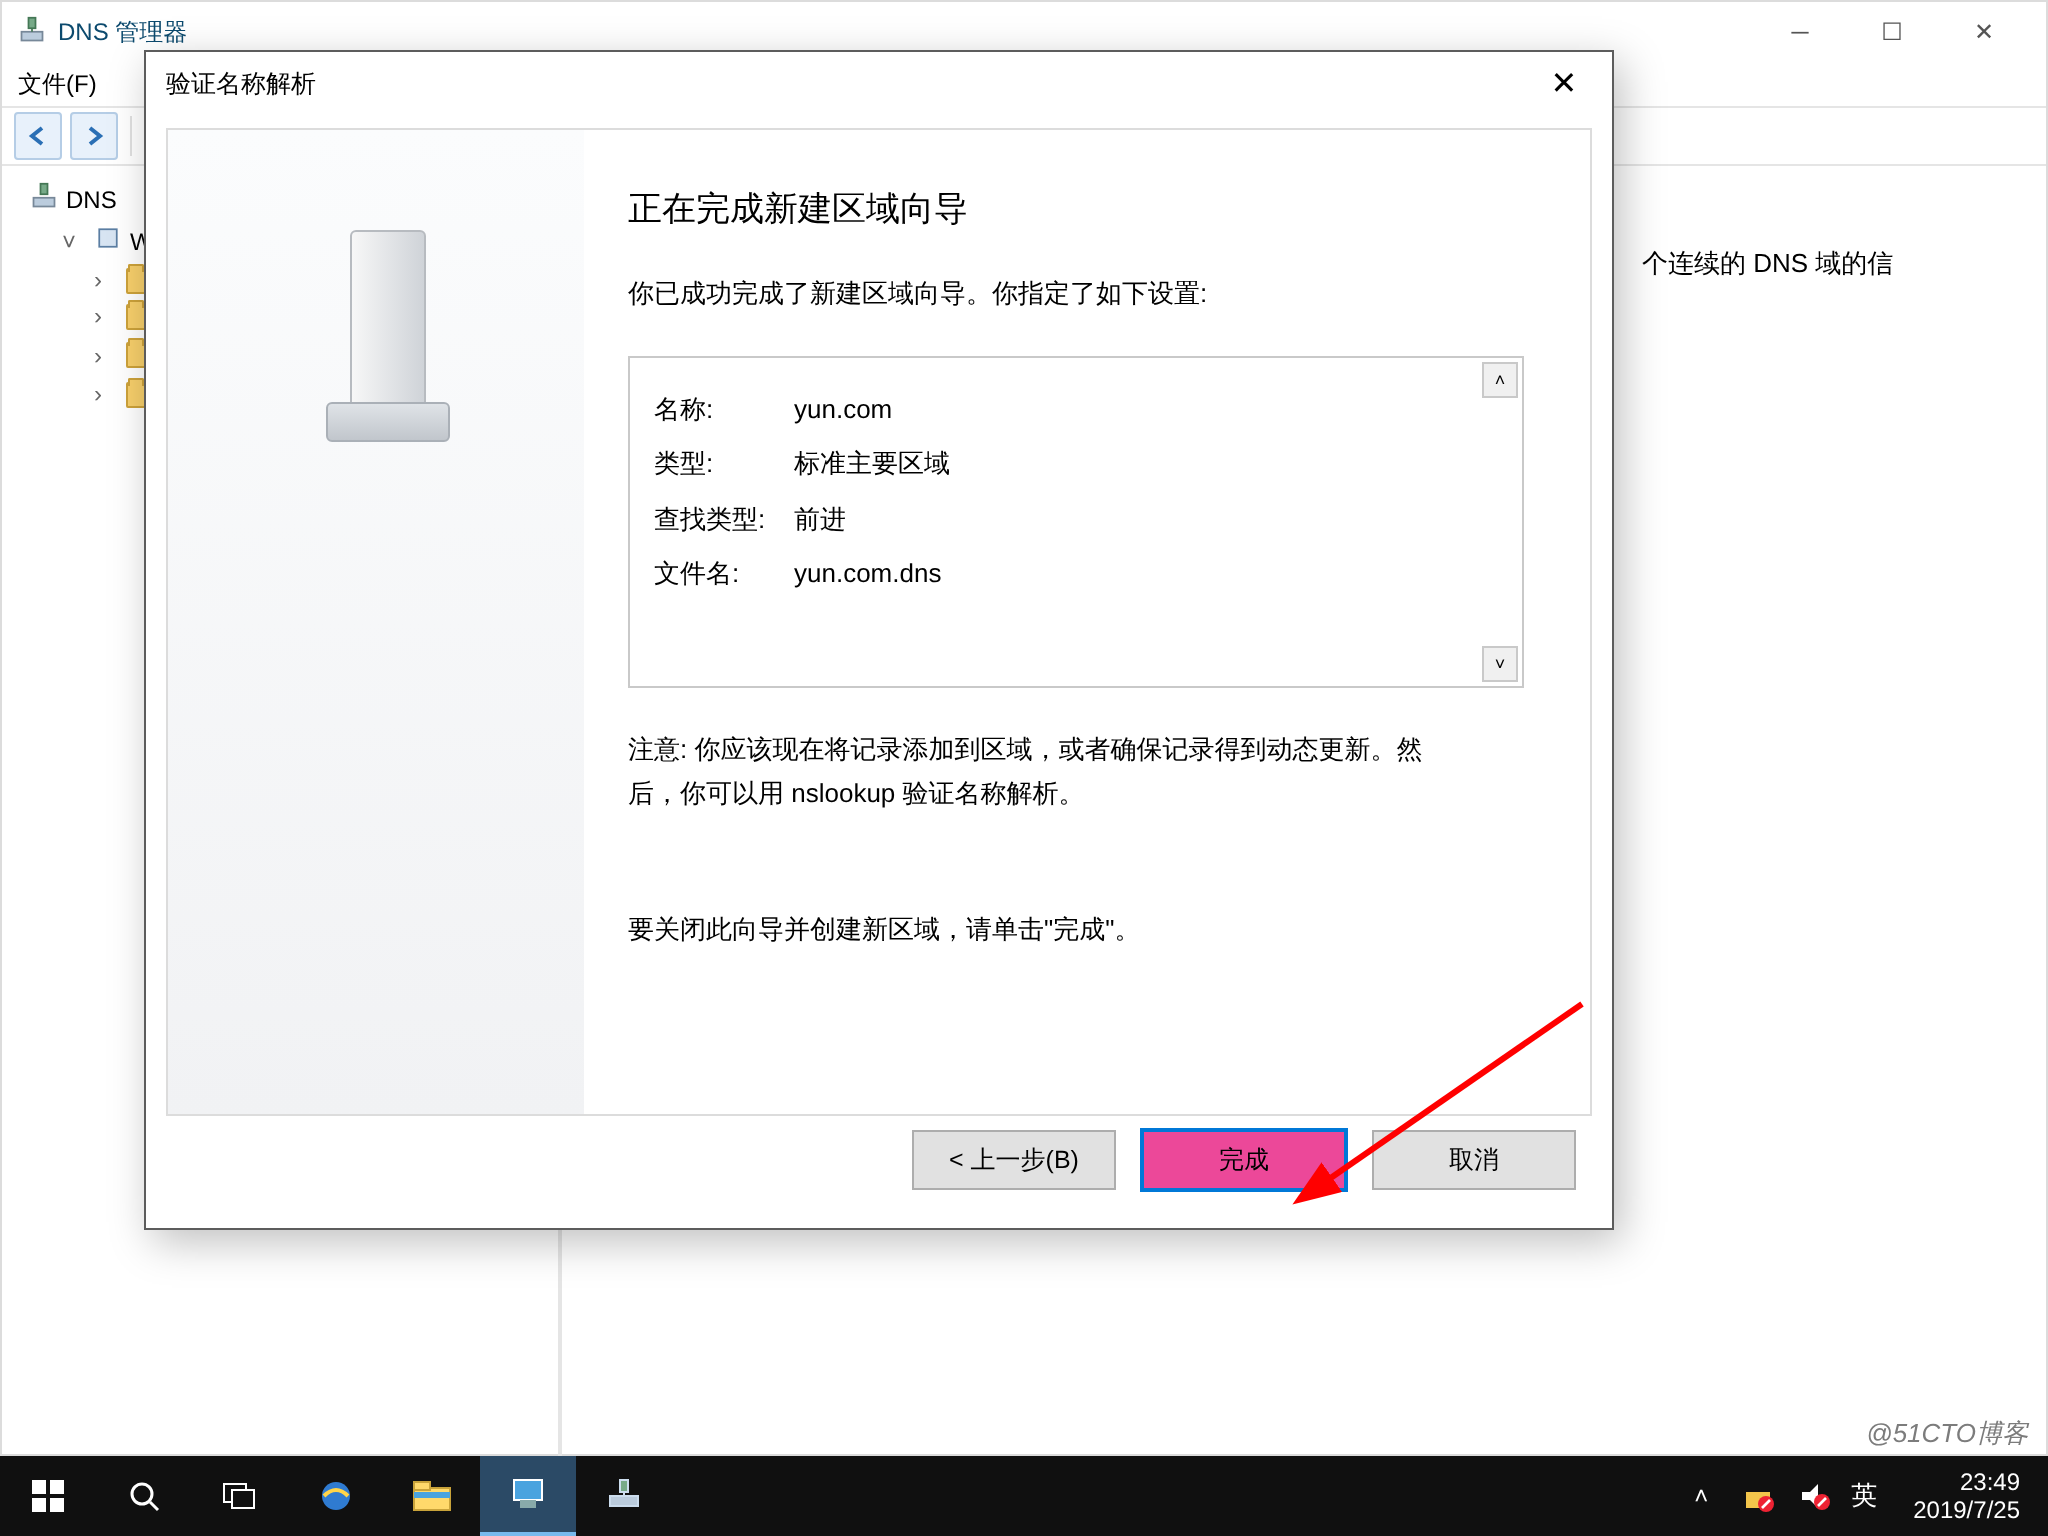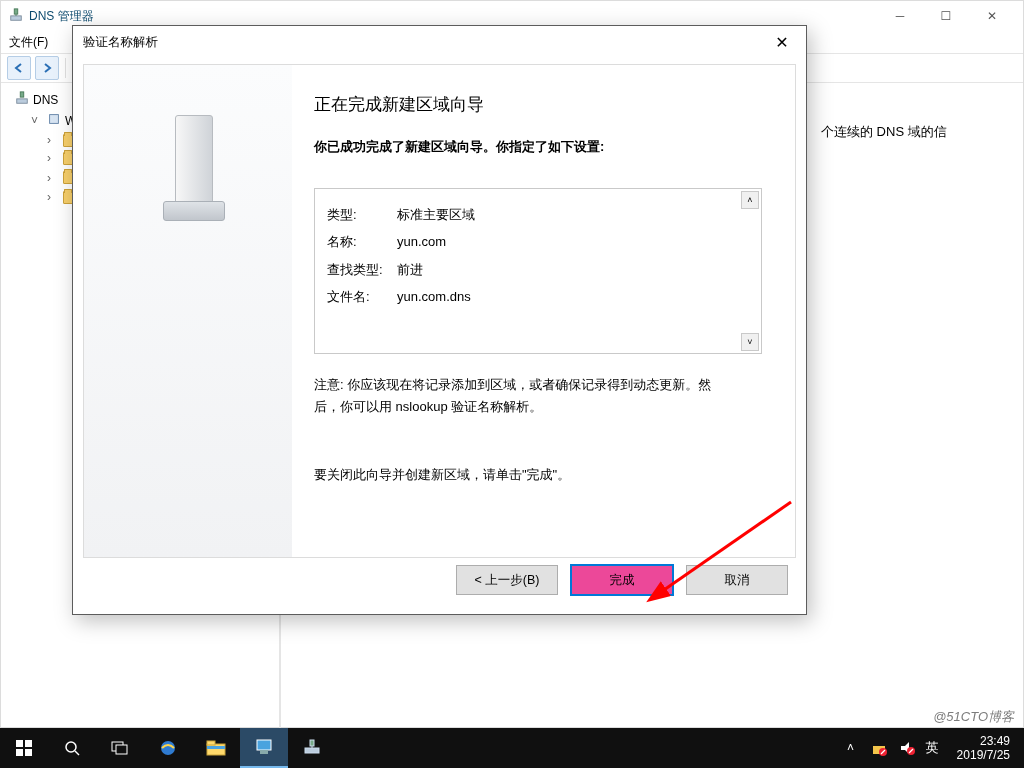--- a/index.html
+++ b/index.html
@@ -66,21 +66,21 @@
   .dlg-body {
     margin:6px 10px; border:1px solid #dcdcdc;
     height:492px; display:flex; background:#fff;
   }
   .dlg-left { width:208px; background:linear-gradient(#fbfcfd,#f1f2f4); display:flex; align-items:flex-start; justify-content:center; padding-top:40px; }
   .server-art { width:70px; height:120px; position:relative; }
   .server-art .tower { position:absolute; left:22px; top:10px; width:36px; height:88px; background:linear-gradient(90deg,#f7f7f7,#cfd3d8); border:1px solid #b7bbc0; border-radius:3px; }
   .server-art .base { position:absolute; left:10px; top:96px; width:60px; height:18px; background:linear-gradient(#dfe3e7,#c1c6cc); border:1px solid #aab0b7; border-radius:3px; }
   .dlg-right { flex:1; padding:28px 30px 10px 22px; font-size:13px; }
   .dlg-heading { font-size:17px; font-weight:400; margin-bottom:20px;}
-  .dlg-para { line-height:1.7; margin-bottom:30px;font-weight:bold;}
+  .dlg-para { line-height:1.7; margin-bottom:20px;}
   .summary-box {
     border:1px solid #c9c9c9; padding:12px 12px; width:422px; height:140px;
     position:relative; margin-bottom:20px;
     line-height:2.1;
   }
   .summary-box .scroll-btn { position:absolute; right:2px; width:16px; height:16px; background:#f0f0f0; border:1px solid #c9c9c9; font-size:9px; display:flex; align-items:center; justify-content:center;}
   .summary-box .sb-up { top:2px; }
   .summary-box .sb-dn { bottom:2px; }
   .summary-row { display:flex; }
   .summary-row .k { width:70px; }
@@ -207,26 +207,26 @@
         <div class="base"></div>
       </div>
     </div>
     <div class="dlg-right">
       <div class="dlg-heading">正在完成新建区域向导</div>
       <div class="dlg-para">你已成功完成了新建区域向导。你指定了如下设置:</div>
       <div class="summary-box">
         <div class="scroll-btn sb-up">˄</div>
         <div class="scroll-btn sb-dn">˅</div>
         <div class="summary-row">
+          <span class="k">名称:</span>
+          <span>yun.com</span>
+        </div>
+        <div class="summary-row">
           <span class="k">类型:</span>
           <span>标准主要区域</span>
-        </div>
-        <div class="summary-row">
-          <span class="k">名称:</span>
-          <span>yun.com</span>
         </div>
         <div class="summary-row">
           <span class="k">查找类型:</span>
           <span>前进</span>
         </div>
         <div class="summary-row">
           <span class="k">文件名:</span>
           <span>yun.com.dns</span>
         </div>
       </div>

